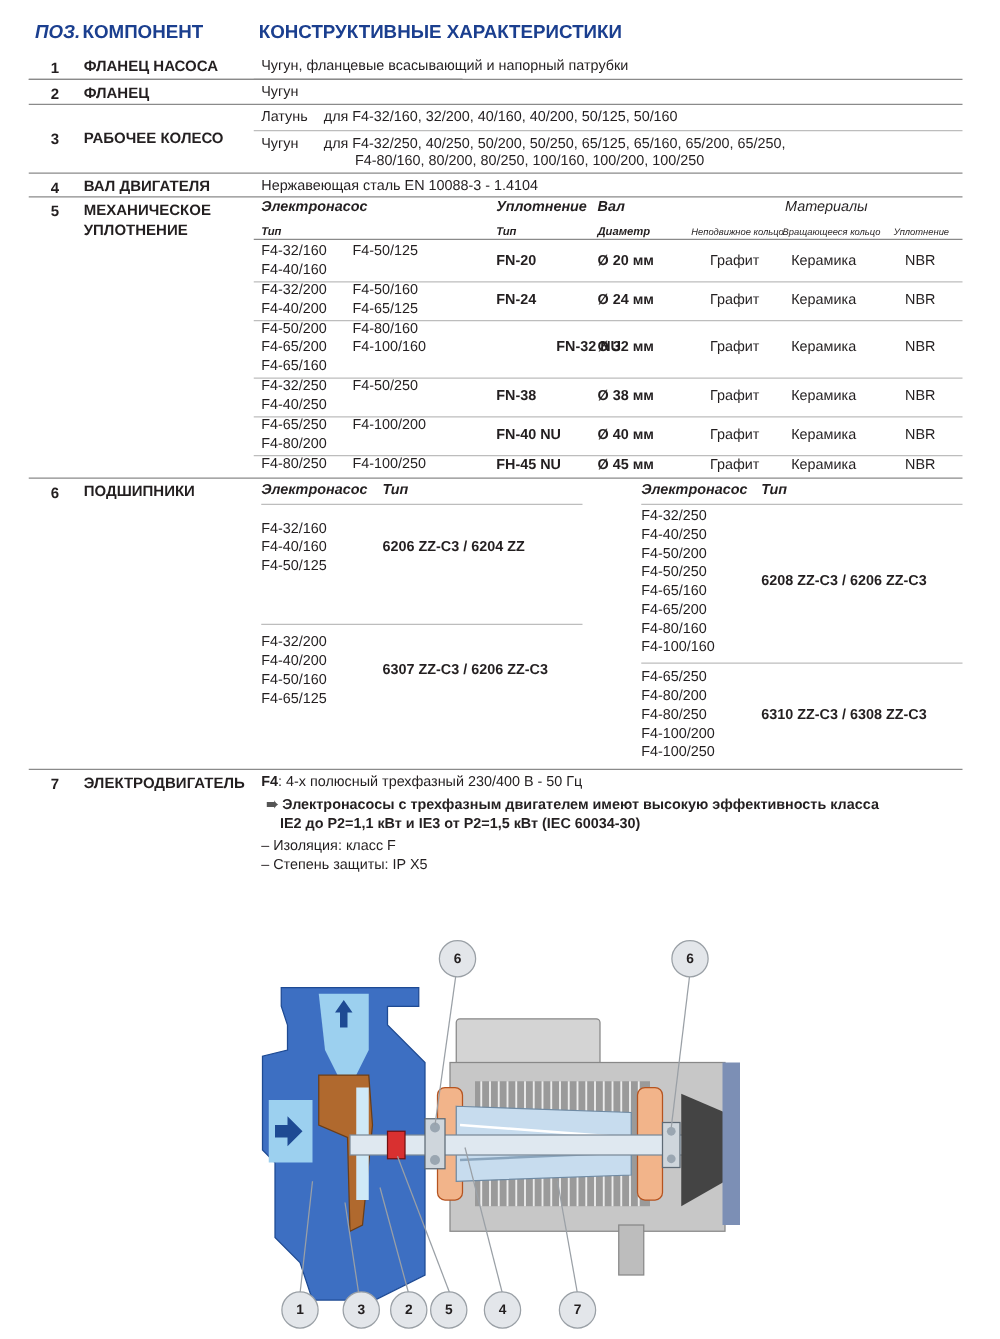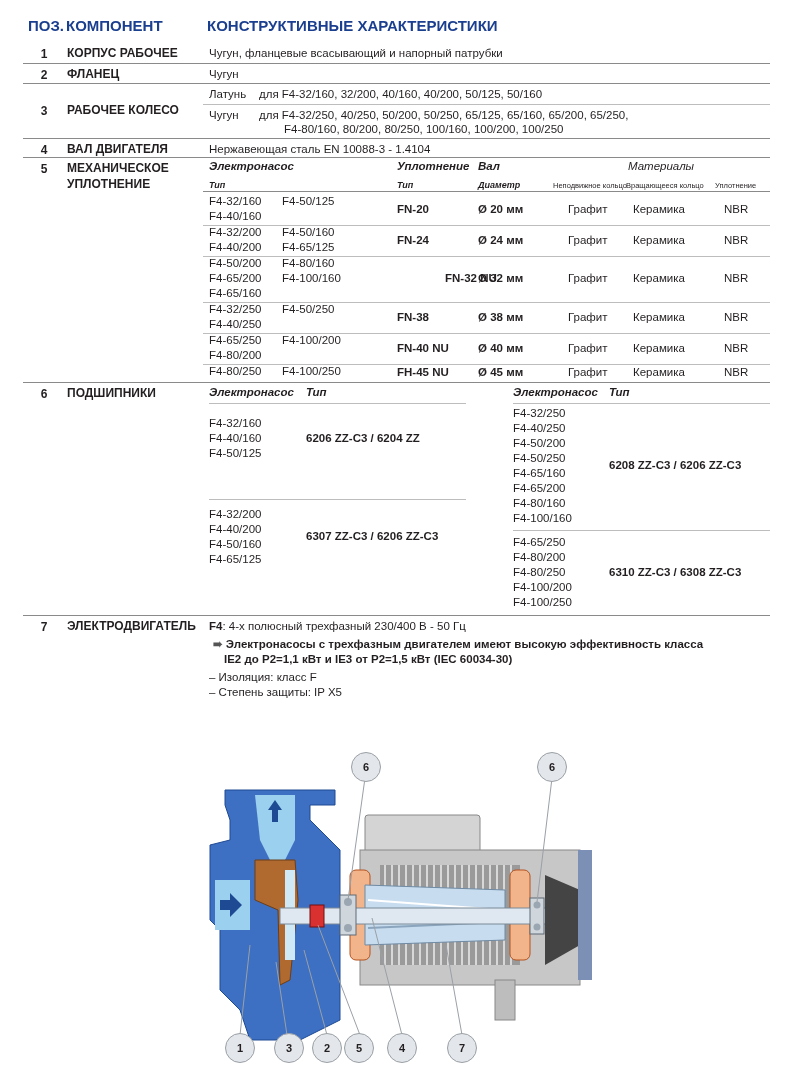--- a/index.html
+++ b/index.html
@@ -7,33 +7,33 @@
   .abs { position: absolute; }
   .hdr { color: #1b3f8f; font-weight: bold; font-size: 15px; top: 17px; }
   .pos { font-weight: bold; font-size: 12px; width: 20px; text-align: center; }
   .comp { font-weight: bold; font-size: 12px; line-height: 16px; }
   .txt { font-size: 11.5px; line-height: 15px; }
   .b { font-weight: bold; }
   .hl { height: 1px; background: #8a8a8a; }
   .hl2 { height: 1px; background: #bdbdbd; }
   .ital { font-style: italic; font-weight: bold; font-size: 11.5px; }
   .sub { font-style: italic; font-weight: bold; font-size: 9px; }
-  .tiny { font-size: 7.5px; }
+  .tiny { font-style: italic; font-size: 7.5px; }
   .cell { font-size: 11.5px; line-height: 15px; }
   .callout { width: 30px; height: 30px; border-radius: 50%; background: #e3e6ea; border: 1.5px solid #9aa0a6; font-weight: bold; font-size: 11px; display: flex; align-items: center; justify-content: center; }
 </style>
 </head>
 <body>
 
-<div class="abs hdr" style="left:28px;">ПОЗ.</div>
+<div class="abs hdr" style="left:28px;font-style:italic;">ПОЗ.</div>
 <div class="abs hdr" style="left:66px;text-align:right;">КОМПОНЕНТ</div>
 <div class="abs hdr" style="left:207px;">КОНСТРУКТИВНЫЕ ХАРАКТЕРИСТИКИ</div>
 
 <div class="abs pos" style="left:34px;top:47px;">1</div>
-<div class="abs comp" style="left:67px;top:45px;">КОРПУС РАБОЧЕЕ</div>
+<div class="abs comp" style="left:67px;top:45px;">ФЛАНЕЦ НАСОСА</div>
 <div class="abs txt" style="left:209px;top:46px;">Чугун, фланцевые всасывающий и напорный патрубки</div>
 <div class="abs hl" style="left:23px;top:63px;width:347px;"></div>
 <div class="abs hl" style="left:23px;top:63px;width:347px;"></div>
 <div class="abs hl" style="left:203px;top:63px;width:567px;"></div>
 
 <div class="abs pos" style="left:34px;top:68px;">2</div>
 <div class="abs comp" style="left:67px;top:66px;">ФЛАНЕЦ</div>
 <div class="abs txt" style="left:209px;top:67px;">Чугун</div>
 <div class="abs hl" style="left:23px;top:83px;width:747px;"></div>
 

